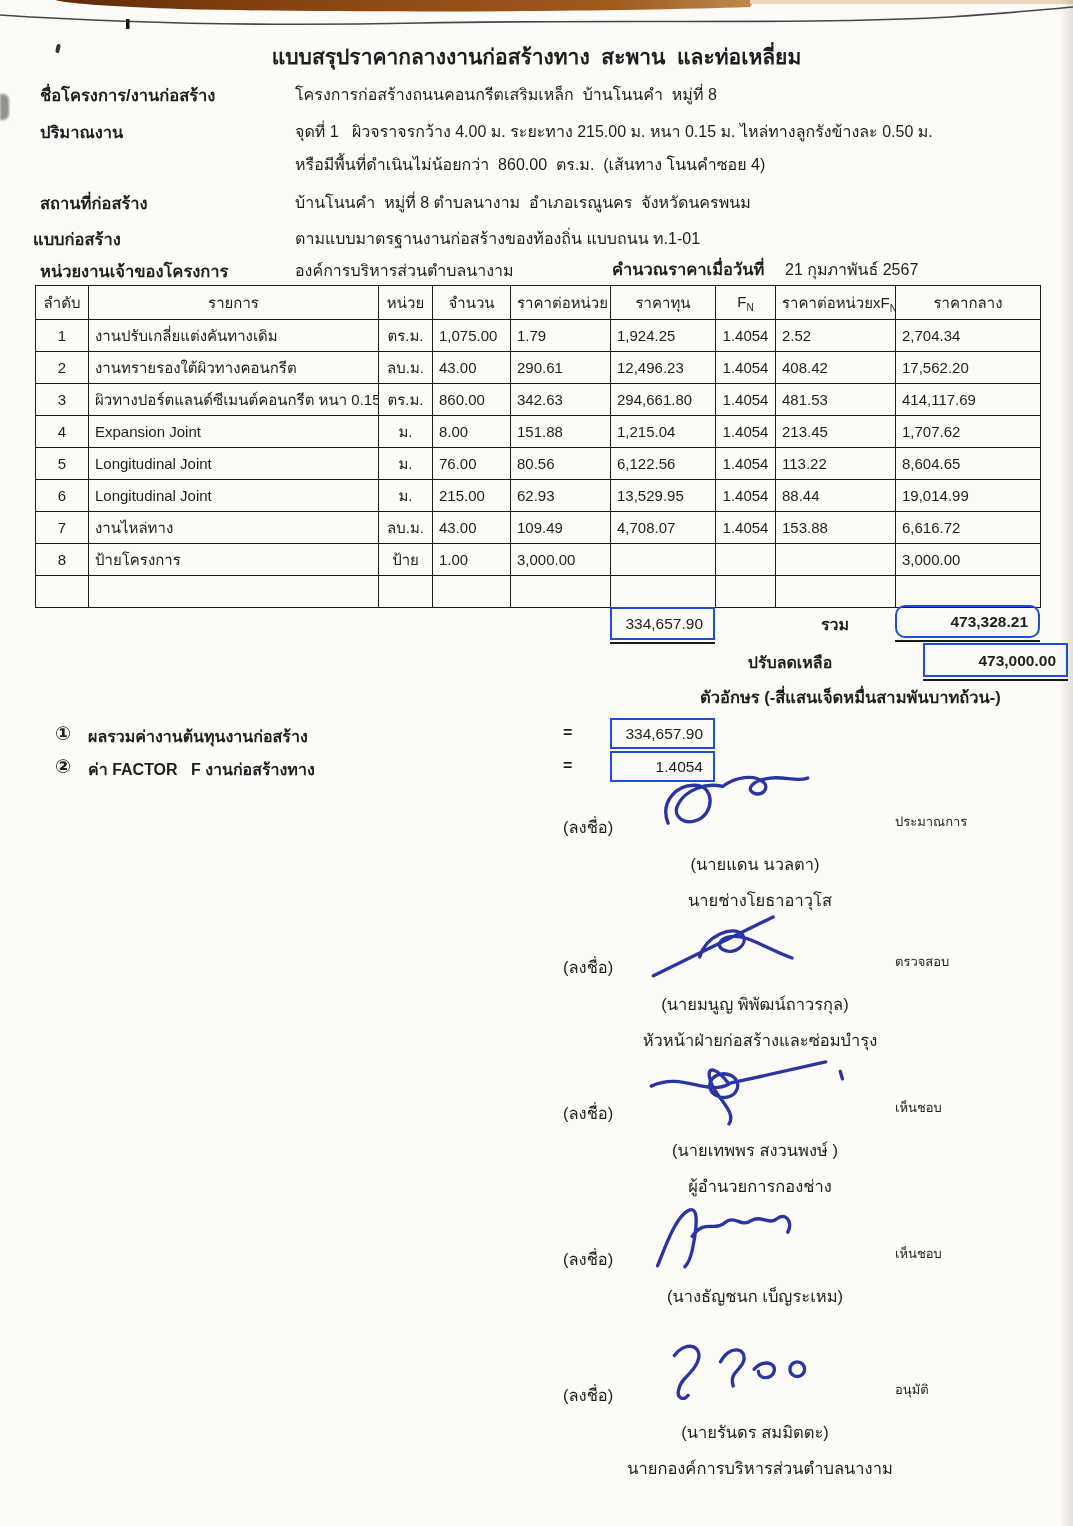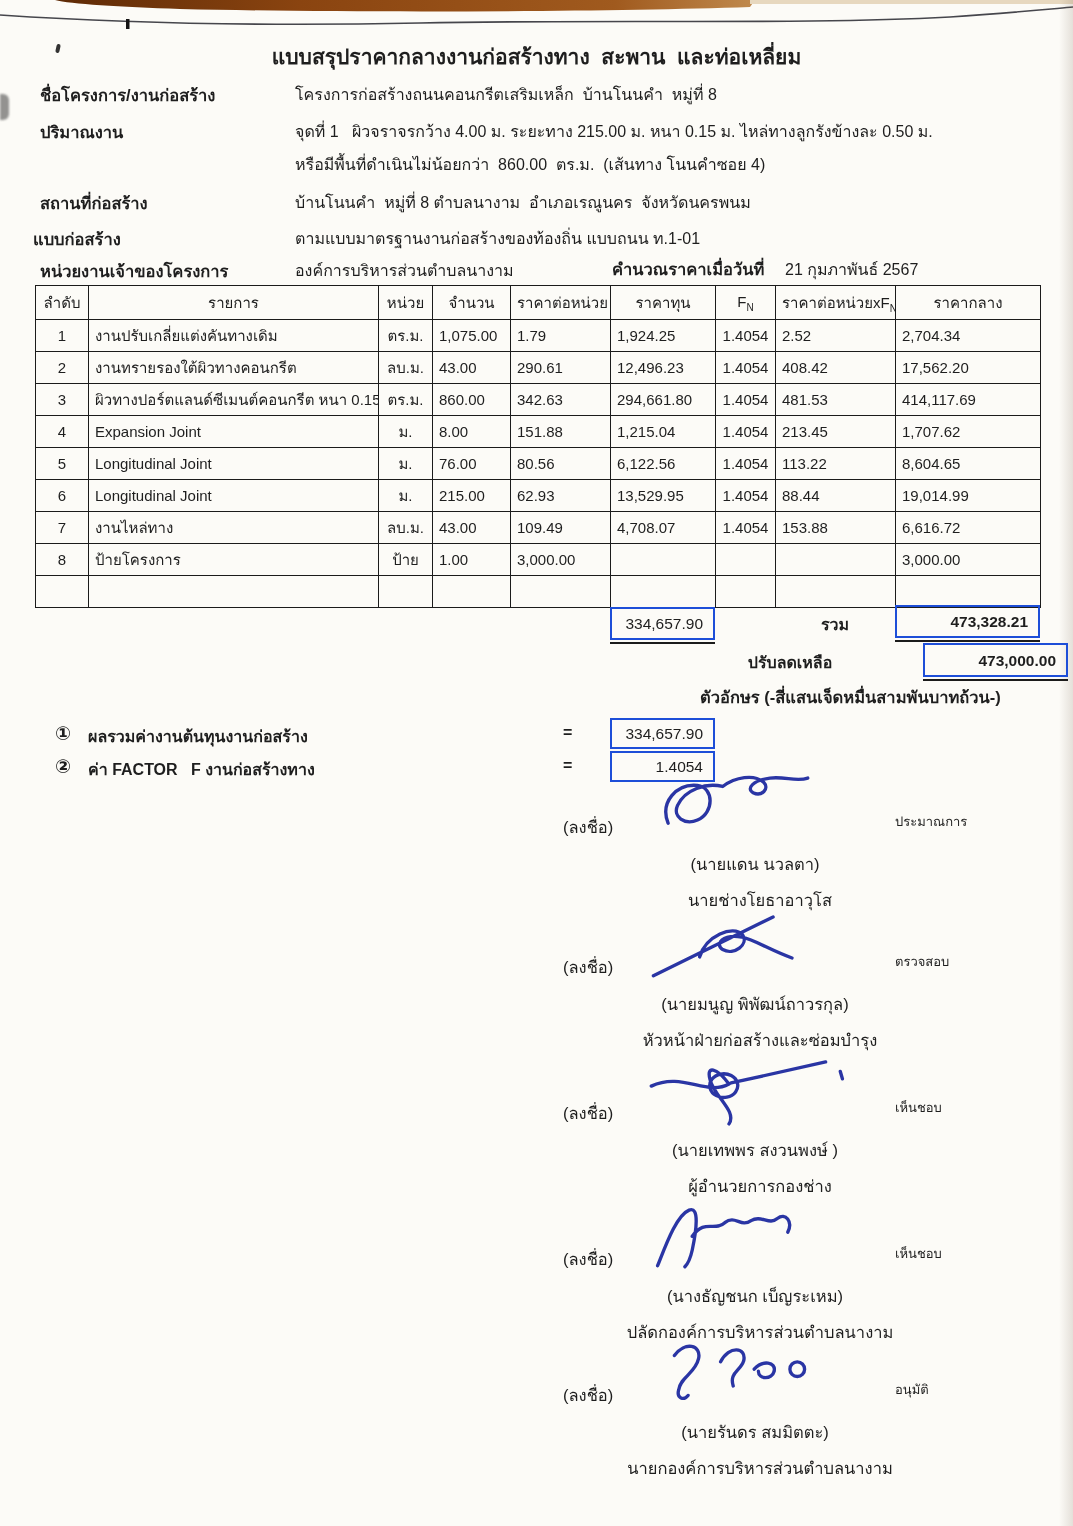--- a/index.html
+++ b/index.html
@@ -226,21 +226,21 @@
           <td class="c"></td>
           <td class="r"></td>
           <td class="r"></td>
     </tr>
   </tbody>
 </table>
 </div>
 
 <div class="vbox dbl" style="left:610px;top:607px;width:105px;height:33px;line-height:30px;">334,657.90</div>
 <div class="sum-label" style="left:775px;top:612px;width:120px;">รวม</div>
-<div class="vbox dbl b" style="left:895px;top:605px;width:145px;height:33px;line-height:30px;">473,328.21</div>
+<div class="vbox dbl b" style="left:895px;top:605px;width:145px;height:33px;line-height:30px;border-radius:10px;">473,328.21</div>
 
 <div class="sum-label" style="left:700px;top:650px;width:180px;">ปรับลดเหลือ</div>
 <div class="vbox dbl b" style="left:895px;top:643px;width:145px;height:34px;line-height:31px;margin-left:28px;">473,000.00</div>
 
 <div class="abs b" style="left:700px;top:684px;width:350px;font-size:16.5px;">ตัวอักษร (-สี่แสนเจ็ดหมื่นสามพันบาทถ้วน-)</div>
 
 <div class="circ-no" style="top:722px;">①</div>
 <div class="factor-label" style="top:724px;">ผลรวมค่างานต้นทุนงานก่อสร้าง</div>
 <div class="eq" style="top:724px;">=</div>
 <div class="vbox" style="left:610px;top:718px;width:105px;height:31px;line-height:28px;">334,657.90</div>
@@ -280,21 +280,20 @@
   <div class="sig-pos">ผู้อำนวยการกองช่าง</div>
 </div>
 
 <div class="sig-block" style="top:1214px;">
   <svg class="sig-ink" viewBox="0 0 200 75">
     <path d="M12,62 C20,42 30,14 42,9 C52,5 49,28 45,47 C43,56 41,60 38,63 M45,34 C57,17 66,30 76,21 C86,13 91,26 101,19 C111,13 118,24 126,17 C134,11 141,20 136,30"></path>
   </svg>
   <span class="sig-label">(ลงชื่อ)</span>
   <span class="sig-role">เห็นชอบ</span>
   <div class="sig-name">(นางธัญชนก  เบ็ญระเหม)</div>
-  <div class="sig-pos">ปลัดกองค์การบริหารส่วนตำบลนางาม</div>
 </div>
 
 <div class="sig-block" style="top:1350px;">
   <svg class="sig-ink" viewBox="0 0 200 75">
     <path d="M28,18 C38,4 54,8 51,21 C48,35 34,38 32,51 C30,59 37,61 41,56 M72,24 C80,8 97,10 94,23 C91,33 80,34 84,47 M104,31 C112,22 125,24 123,33 C121,41 108,41 108,33 M138,31 a7,7 0 1,0 14,0 a7,7 0 1,0 -14,0"></path>
   </svg>
   <span class="sig-label">(ลงชื่อ)</span>
   <span class="sig-role">อนุมัติ</span>
   <div class="sig-name">(นายรันดร  สมมิตตะ)</div>
   <div class="sig-pos">นายกองค์การบริหารส่วนตำบลนางาม</div>

